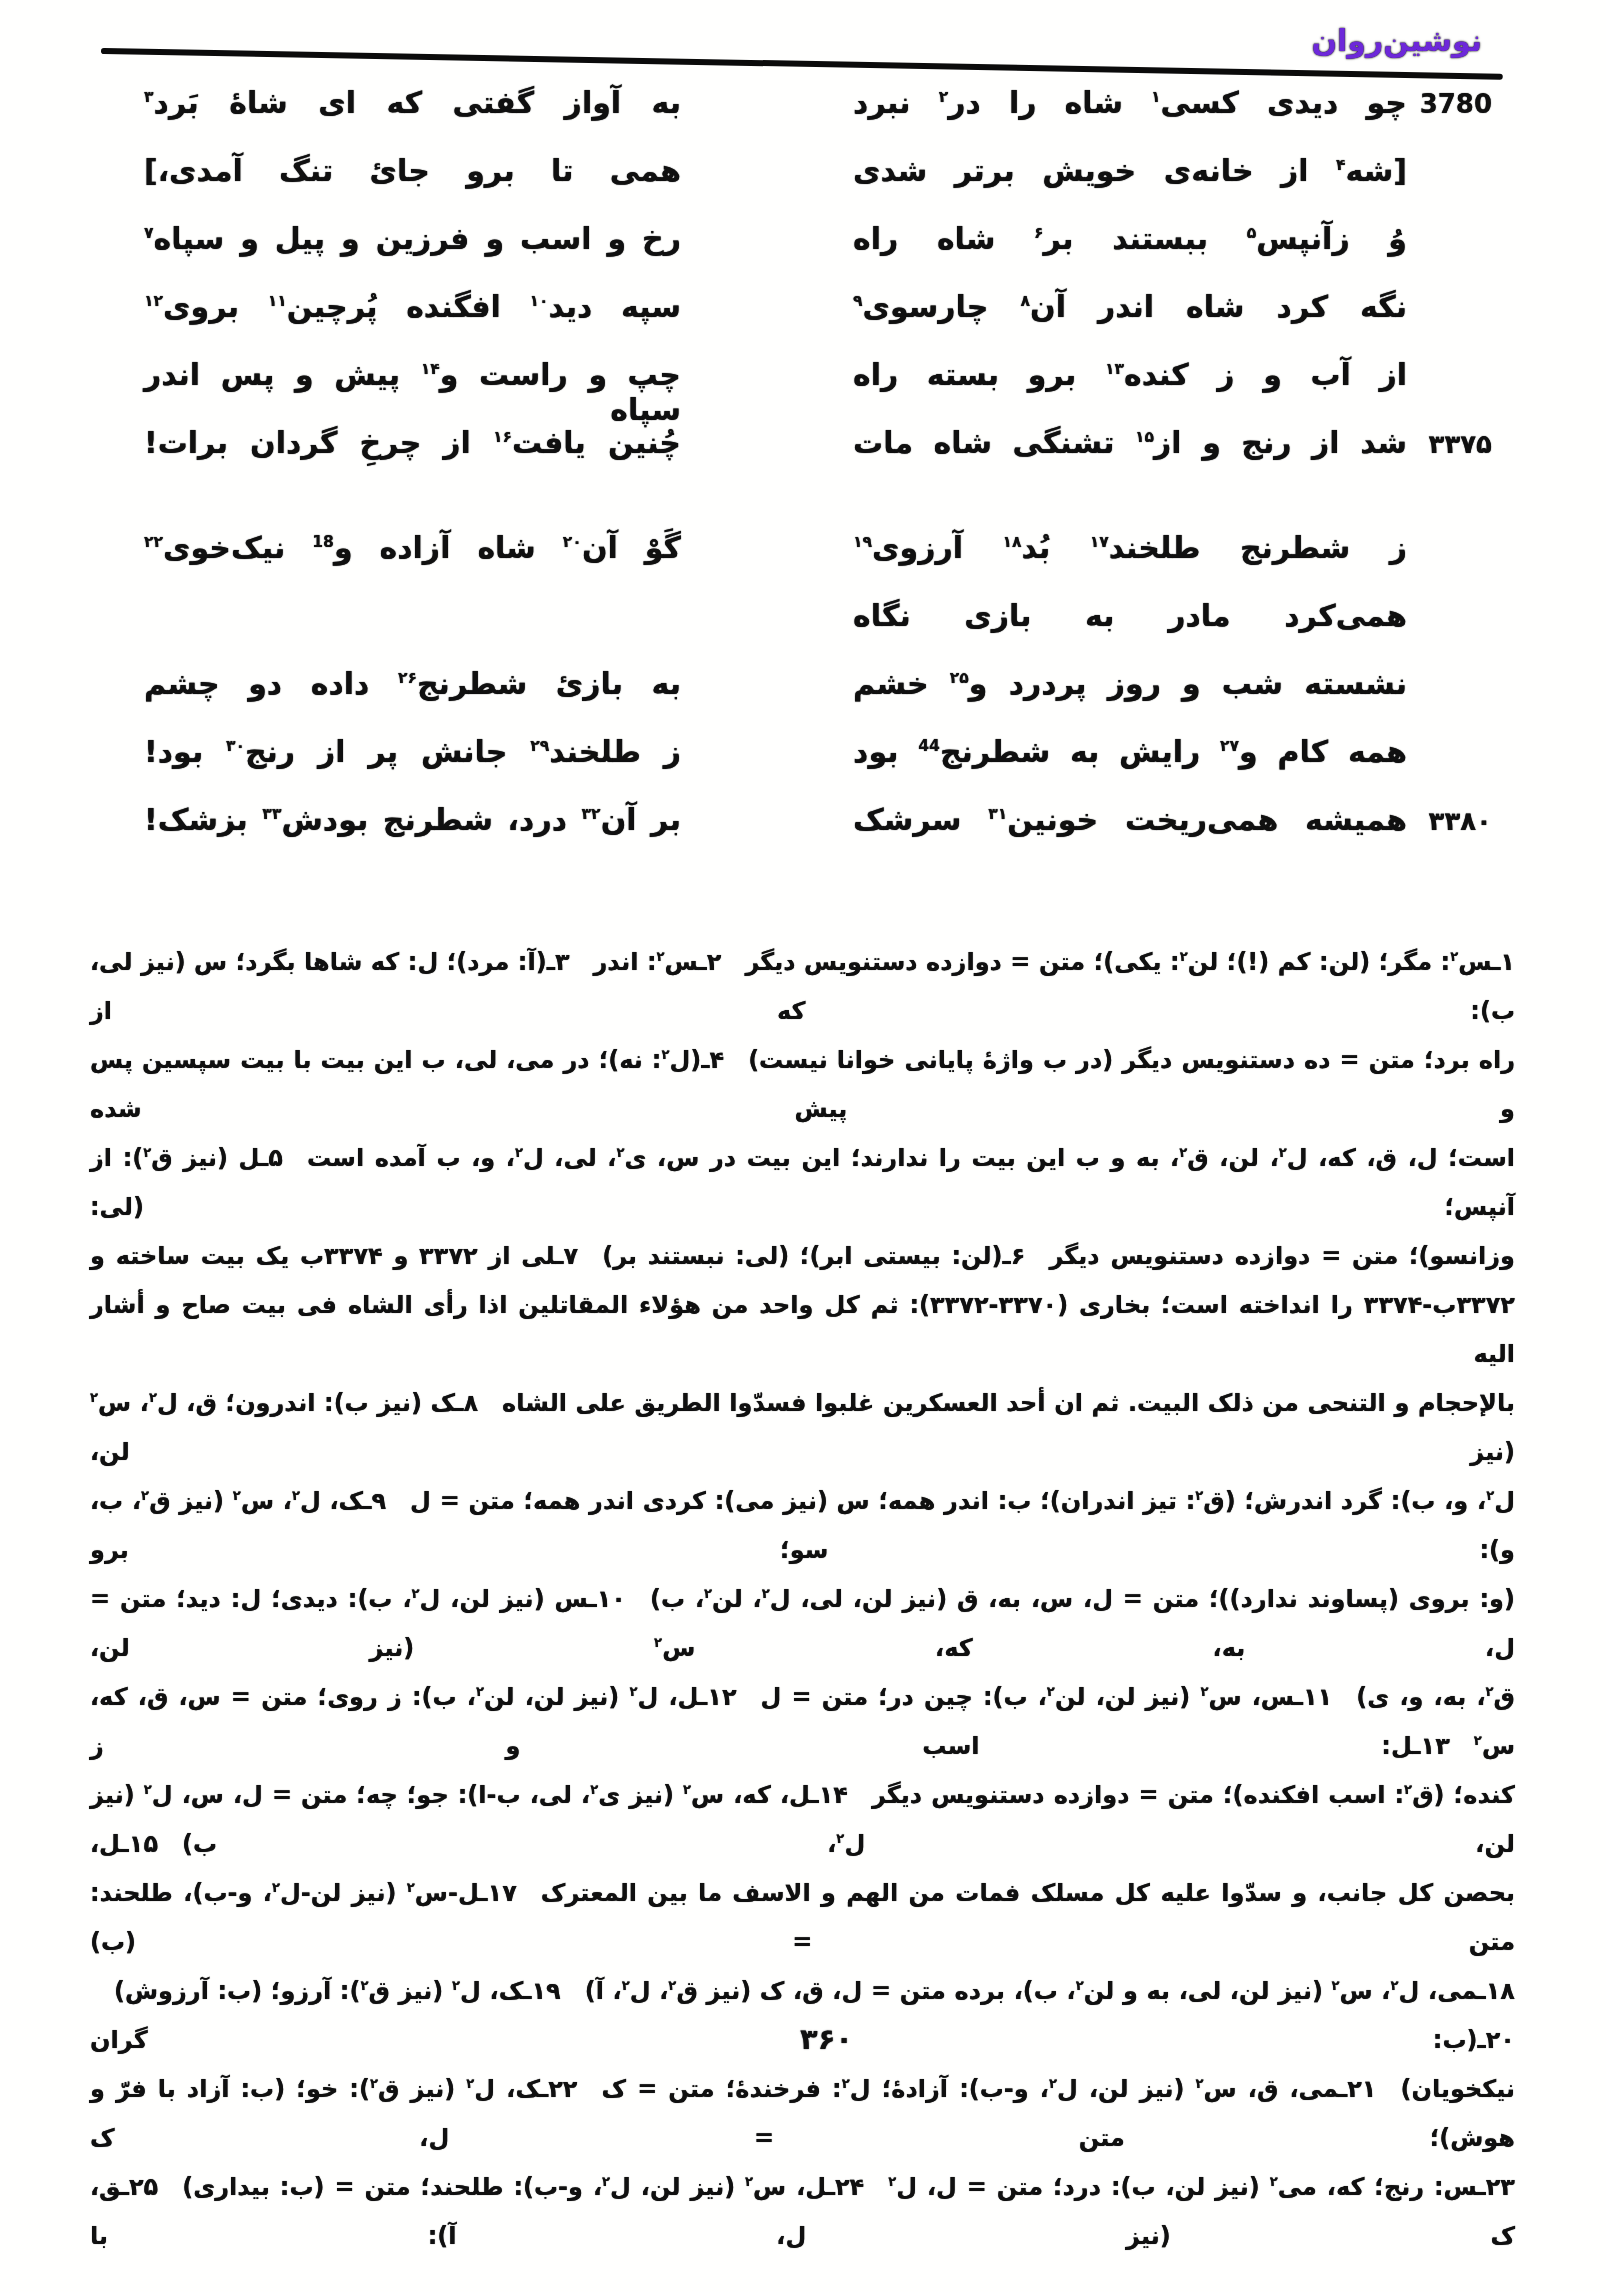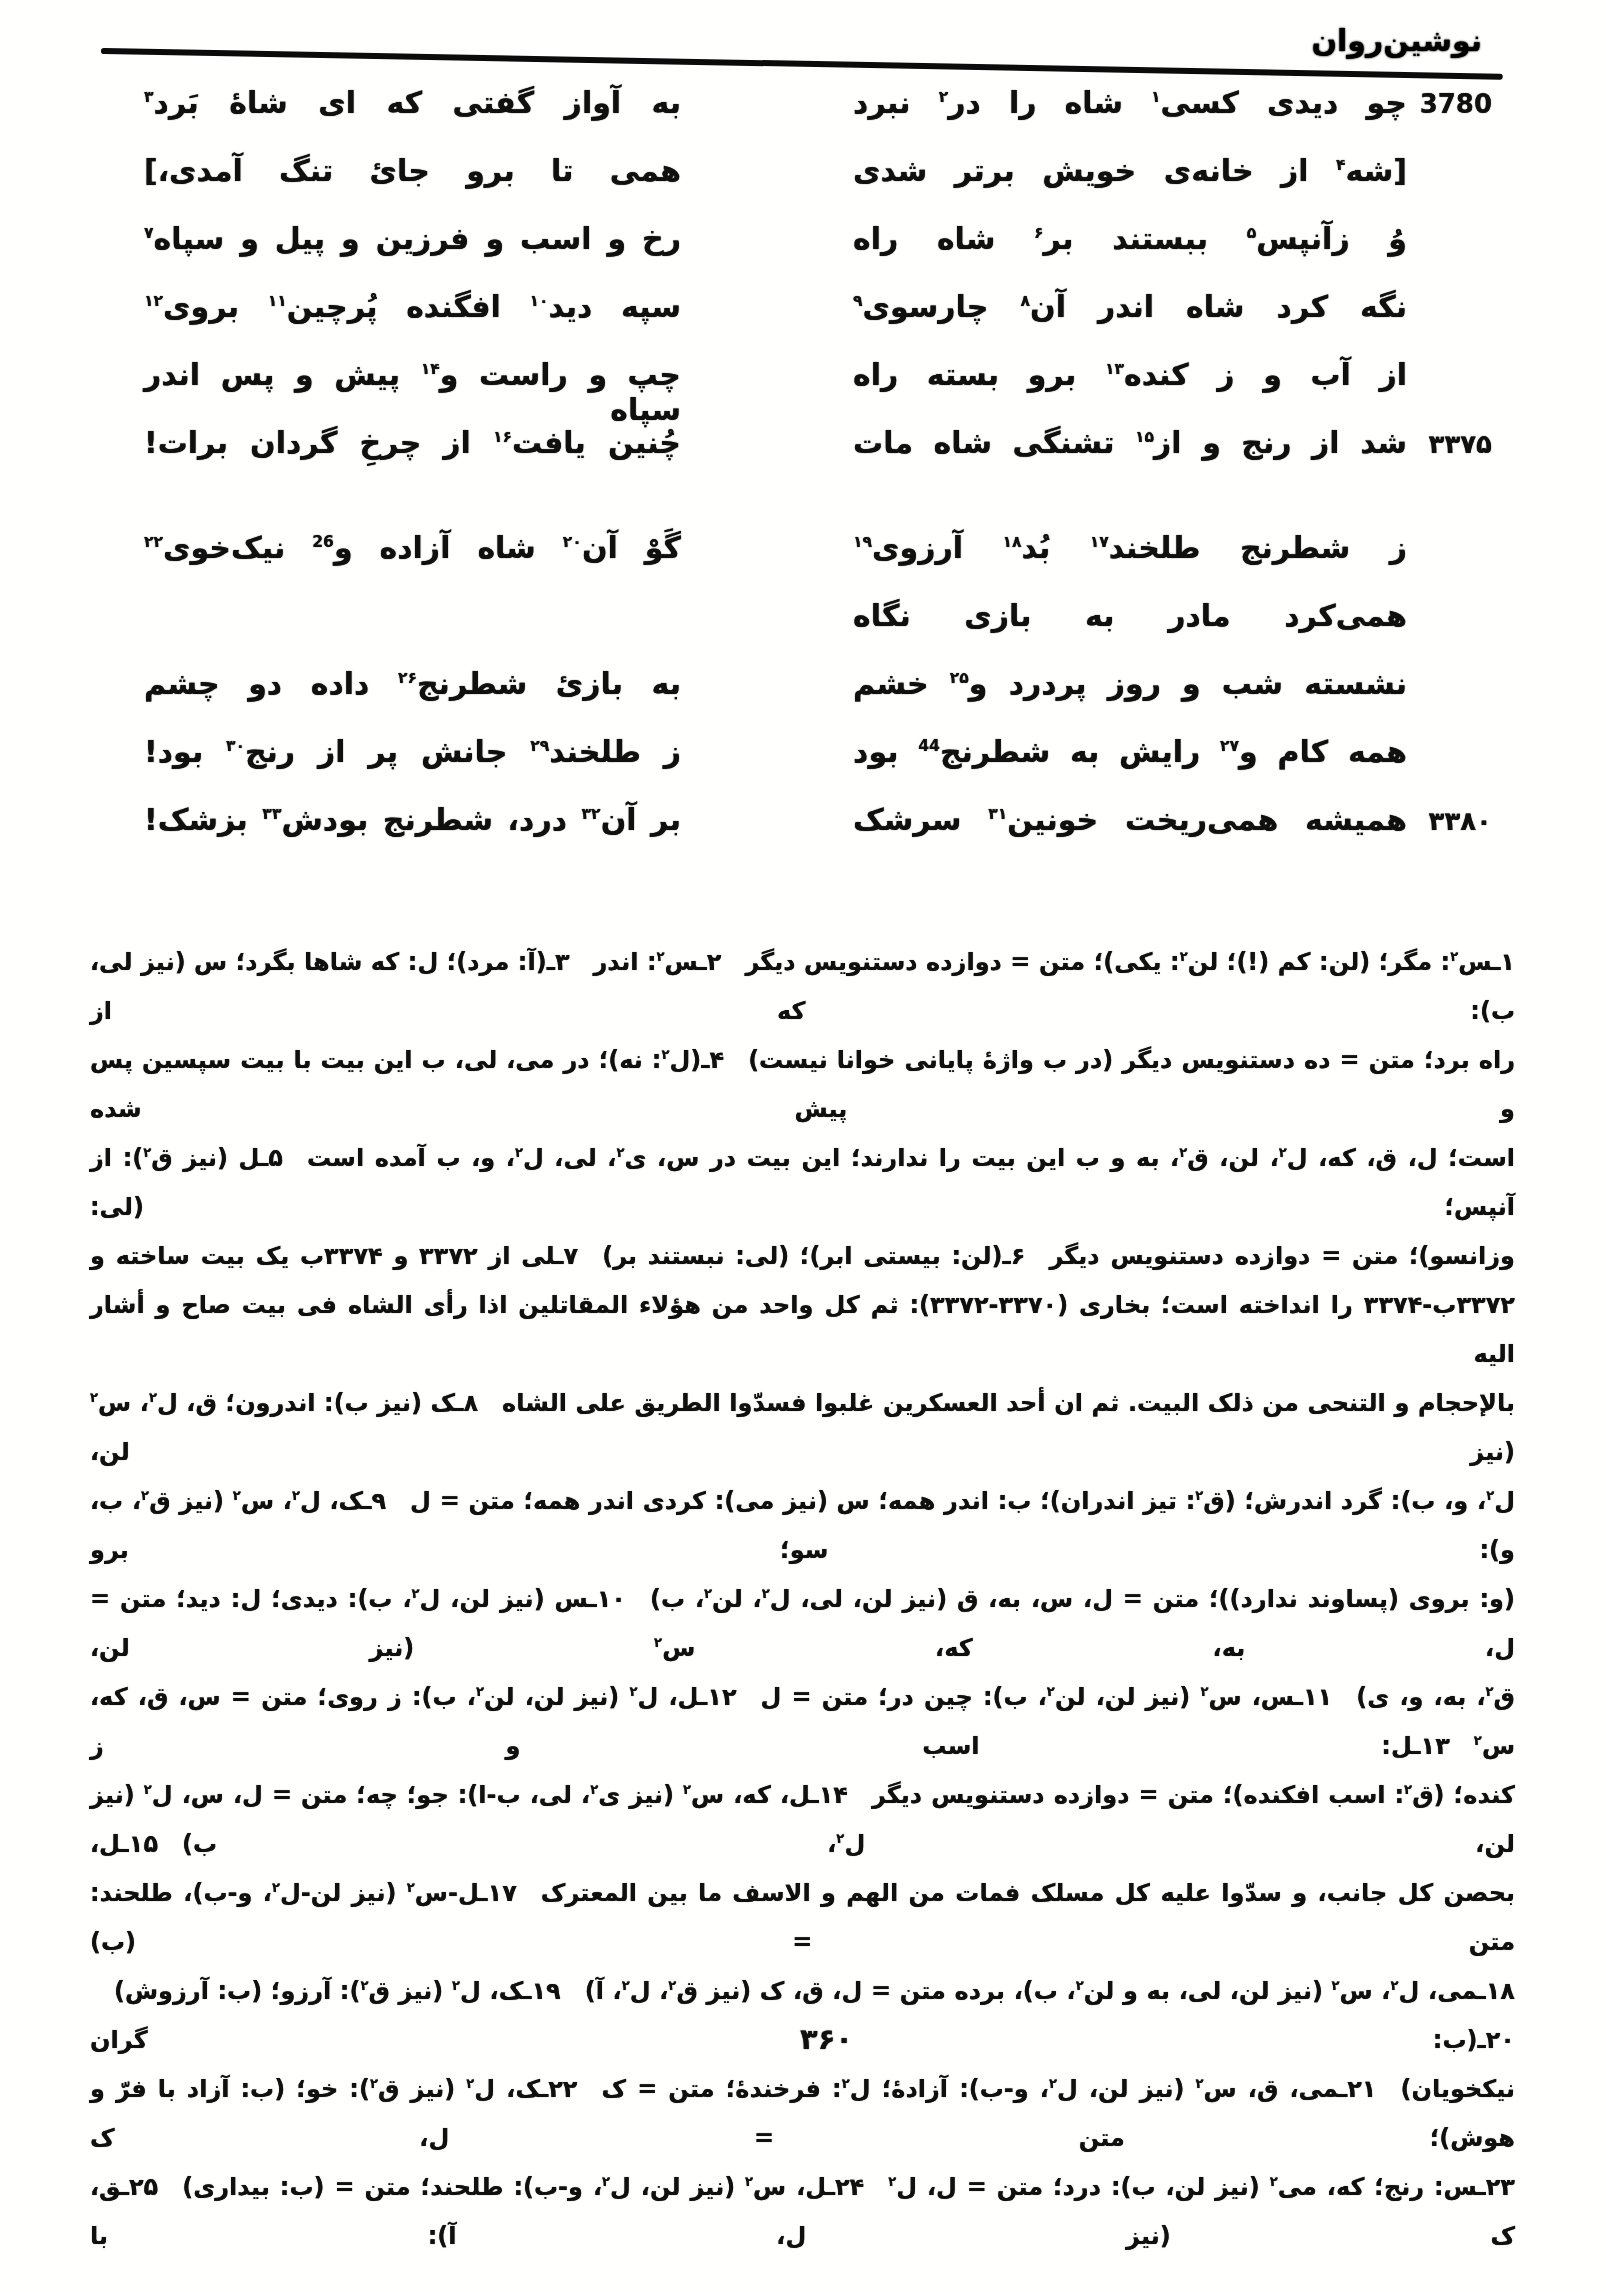--- a/index.html
+++ b/index.html
@@ -10,21 +10,21 @@
     overflow:hidden;
     font-family:"DejaVu Sans", sans-serif;
     color:#101010;
     direction:rtl;
   }
   
   .running-head{
     position:absolute;top:23px;right:124px;
     font-size:30px;font-weight:bold;
     letter-spacing:-1px;
-    color:#000000;
+    color:#6d28d9;
     text-shadow:0 0 1.5px #000, 0 0 2.4px rgba(0,0,0,.55);
   }
   
   .header-rule{
     position:absolute;top:48px;left:102px;
     width:1402px;height:5.8px;background:#0b0b0b;
     transform:rotate(1.05deg);transform-origin:left center;
     border-radius:2.9px;
   }
   
@@ -111,21 +111,21 @@
           <span class="mesra m-right">شد از رنج و از<sup>۱۵</sup> تشنگی شاه مات</span>
           <span class="gutter"></span>
           <span class="mesra m-left">چُنین یافت<sup>۱۶</sup> از چرخِ گردان برات!</span>
         </div>
       </div>
       <div class="stanza">
         <div class="bayt">
           <span class="bnum"></span>
           <span class="mesra m-right">ز شطرنج طلخند<sup>۱۷</sup> بُد<sup>۱۸</sup> آرزوی<sup>۱۹</sup></span>
           <span class="gutter"></span>
-          <span class="mesra m-left">گَوْ آن<sup>۲۰</sup> شاه آزاده و<sup>26</sup> نیک‌خوی<sup>۲۲</sup></span>
+          <span class="mesra m-left">گَوْ آن<sup>۲۰</sup> شاه آزاده و<sup>18</sup> نیک‌خوی<sup>۲۲</sup></span>
         </div>
         <div class="bayt">
           <span class="bnum"></span>
           <span class="mesra m-right">همی‌کرد مادر به بازی نگاه</span>
           <span class="gutter"></span>
         </div>
         <div class="bayt">
           <span class="bnum"></span>
           <span class="mesra m-right">نشسته شب و روز پردرد و<sup>۲۵</sup> خشم</span>
           <span class="gutter"></span>

